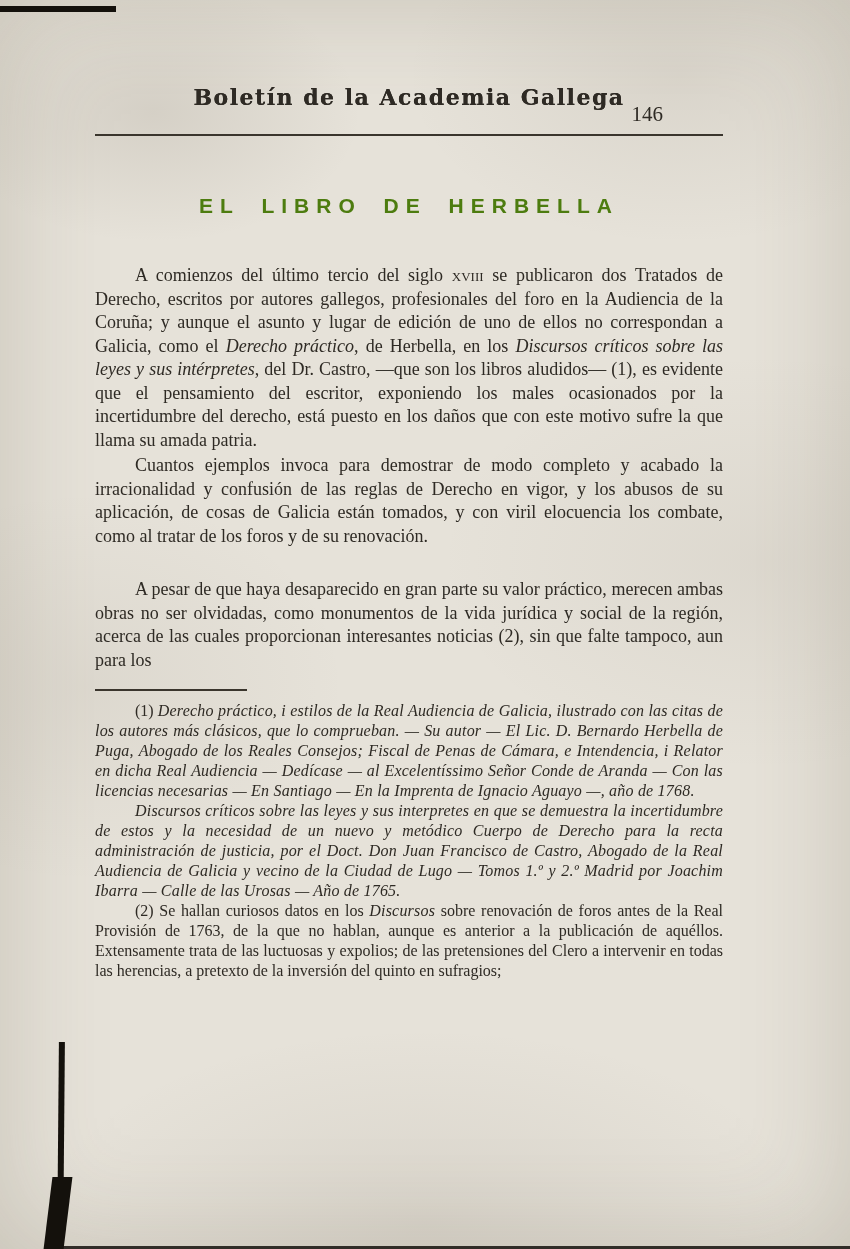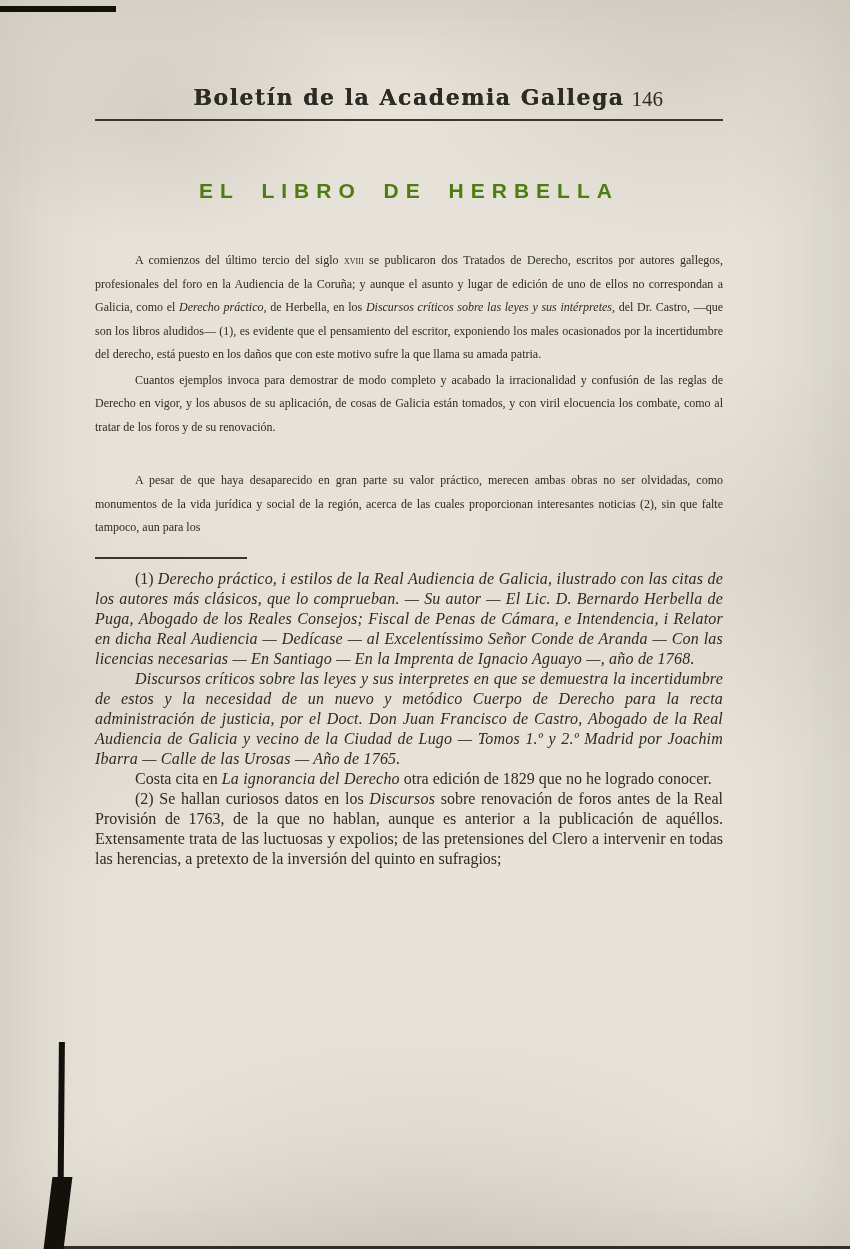--- a/index.html
+++ b/index.html
@@ -38,21 +38,21 @@
   .column {
     position: absolute;
     left: 95px;
     top: 84px;
     width: 628px;
   }
 
   .page-header {
     position: relative;
     text-align: center;
-    padding-bottom: 9px;
+    padding-bottom: 24px;
     border-bottom: 2px solid var(--rule);
   }
   .journal-title {
     font-family: "DejaVu Serif", serif;
     font-size: 22px;
     font-weight: bold;
     letter-spacing: 1.5px;
     text-shadow: 0 0 0.6px var(--ink);
   }
   .page-number {
@@ -68,21 +68,21 @@
     font-family: "Liberation Sans", sans-serif;
     font-size: 21px;
     font-weight: bold;
     letter-spacing: 7px;
     word-spacing: 9px;
     color: #4d7c0f;
   }
 
   .body-text {
     margin-top: 46px;
-    font-size: 12px;
+    font-size: 18px;
     line-height: 23.5px;
     text-align: justify;
   }
   .para { text-indent: 40px; }
   .para + .para { margin-top: 2px; }
   .para.spaced { margin-top: 30px; }
 
   .footnote-rule {
     width: 152px;
     border-top: 2px solid var(--rule);
@@ -130,18 +130,17 @@
       <p class="para"><span>A comienzos del último tercio del siglo </span><span class="sc">xviii</span><span> se publicaron dos Tratados de Derecho, escritos por autores gallegos, profesionales del foro en la Audiencia de la Coruña; y aunque el asunto y lugar de edición de uno de ellos no correspondan a Galicia, como el </span><em>Derecho práctico</em><span>, de Herbella, en los </span><em>Discursos críticos sobre las leyes y sus intérpretes</em><span>, del Dr. Castro, —que son los libros aludidos— (1), es evidente que el pensamiento del escritor, exponiendo los males ocasionados por la incertidumbre del derecho, está puesto en los daños que con este motivo sufre la que llama su amada patria.</span></p>
       <p class="para"><span>Cuantos ejemplos invoca para demostrar de modo completo y acabado la irracionalidad y confusión de las reglas de Derecho en vigor, y los abusos de su aplicación, de cosas de Galicia están tomados, y con viril elocuencia los combate, como al tratar de los foros y de su renovación.</span></p>
       <p class="para spaced"><span>A pesar de que haya desaparecido en gran parte su valor práctico, merecen ambas obras no ser olvidadas, como monumentos de la vida jurídica y social de la región, acerca de las cuales proporcionan interesantes noticias (2), sin que falte tampoco, aun para los</span></p>
     </section>
 
     <div class="footnote-rule"></div>
 
     <section class="footnotes">
       <p class="fnote"><span>(1)  </span><em>Derecho práctico, i estilos de la Real Audiencia de Galicia, ilustrado con las citas de los autores más clásicos, que lo comprueban. — Su autor — El Lic. D. Bernardo Herbella de Puga, Abogado de los Reales Consejos; Fiscal de Penas de Cámara, e Intendencia, i Relator en dicha Real Audiencia — Dedícase — al Excelentíssimo Señor Conde de Aranda — Con las licencias necesarias — En Santiago — En la Imprenta de Ignacio Aguayo —, año de 1768.</em></p>
       <p class="fnote"><em>Discursos críticos sobre las leyes y sus interpretes en que se demuestra la incertidumbre de estos y la necesidad de un nuevo y metódico Cuerpo de Derecho para la recta administración de justicia, por el Doct. Don Juan Francisco de Castro, Abogado de la Real Audiencia de Galicia y vecino de la Ciudad de Lugo — Tomos 1.º y 2.º Madrid por Joachim Ibarra — Calle de las Urosas — Año de 1765.</em></p>
-      <p class="fnote"><span>Costa cita en </span><em>La ignorancia del Derecho</em><span> otra edición de 1829 que no he logrado conocer.</span></p>
       <p class="fnote"><span>(2)  Se hallan curiosos datos en los </span><em>Discursos</em><span> sobre renovación de foros antes de la Real Provisión de 1763, de la que no hablan, aunque es anterior a la publicación de aquéllos. Extensamente trata de las luctuosas y expolios; de las pretensiones del Clero a intervenir en todas las herencias, a pretexto de la inversión del quinto en sufragios;</span></p>
     </section>
 
   </div>
 </div>
 
 </body></html>

